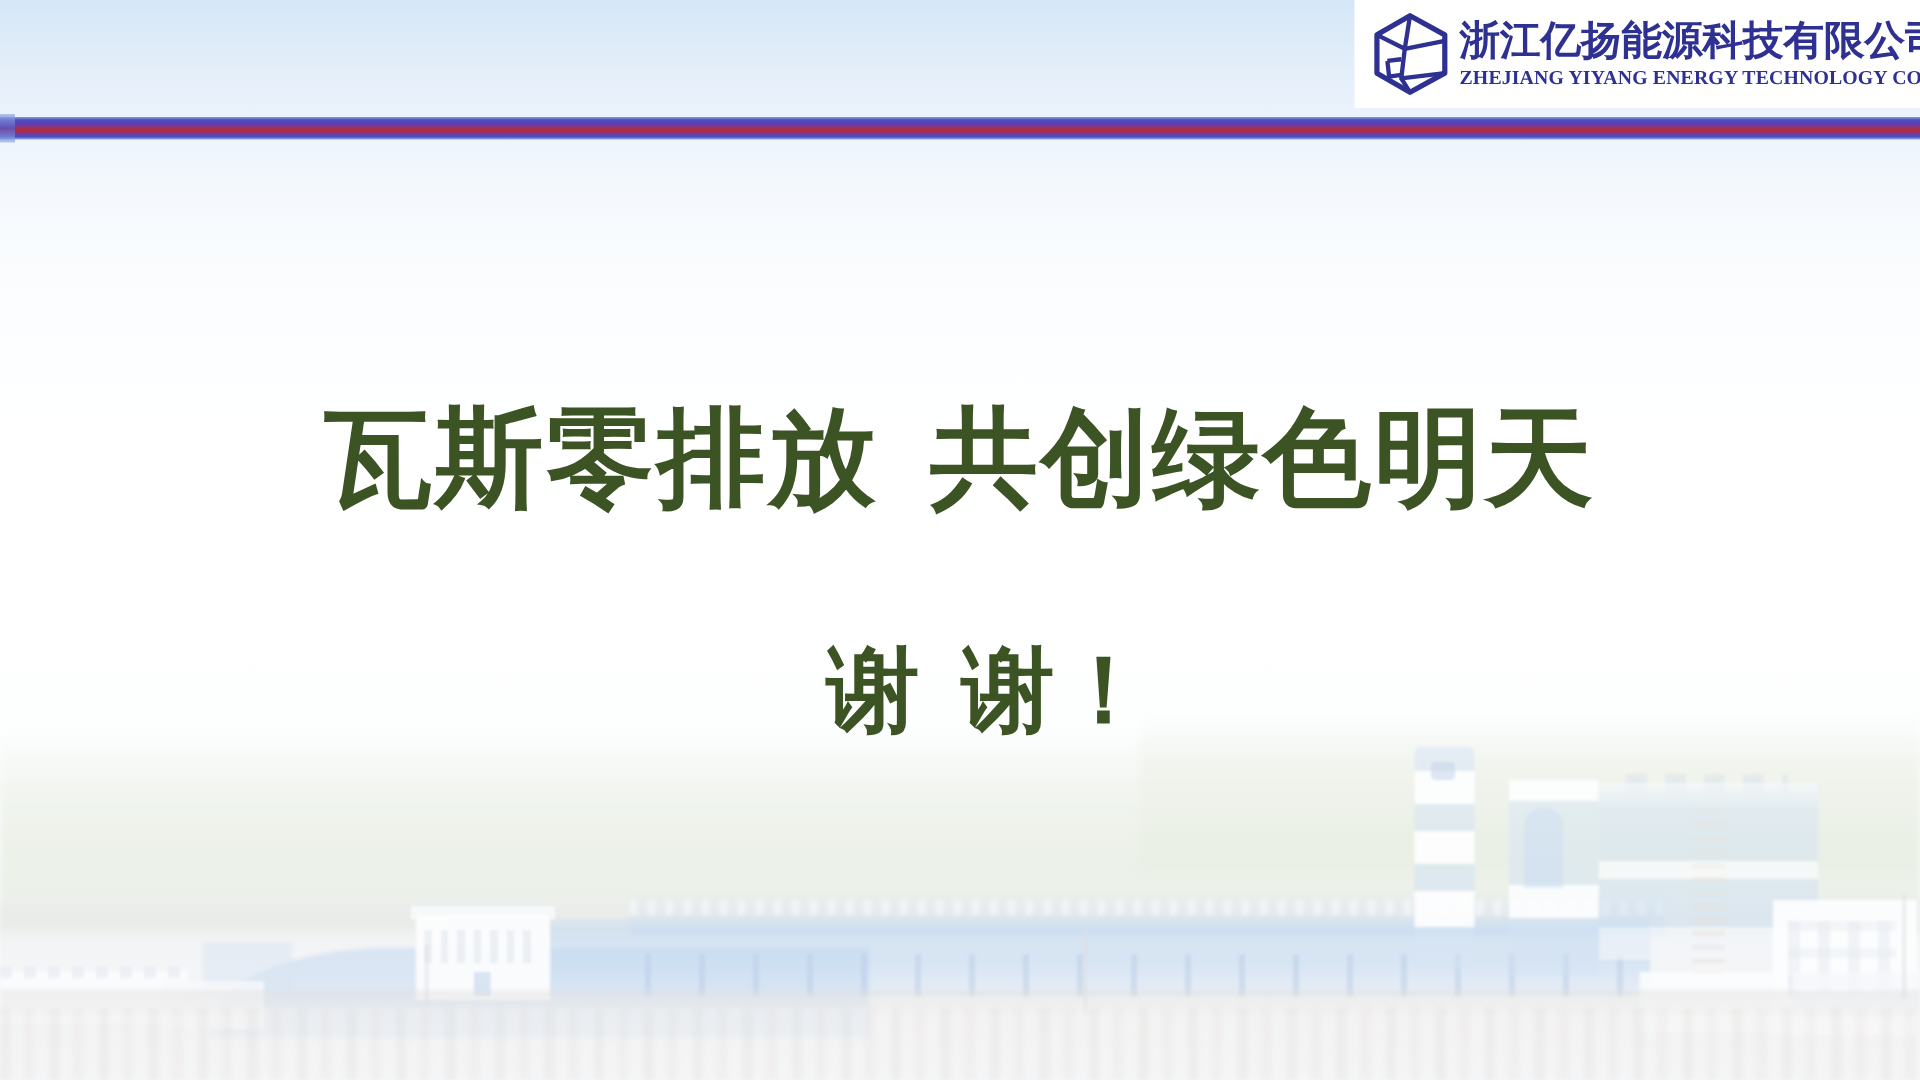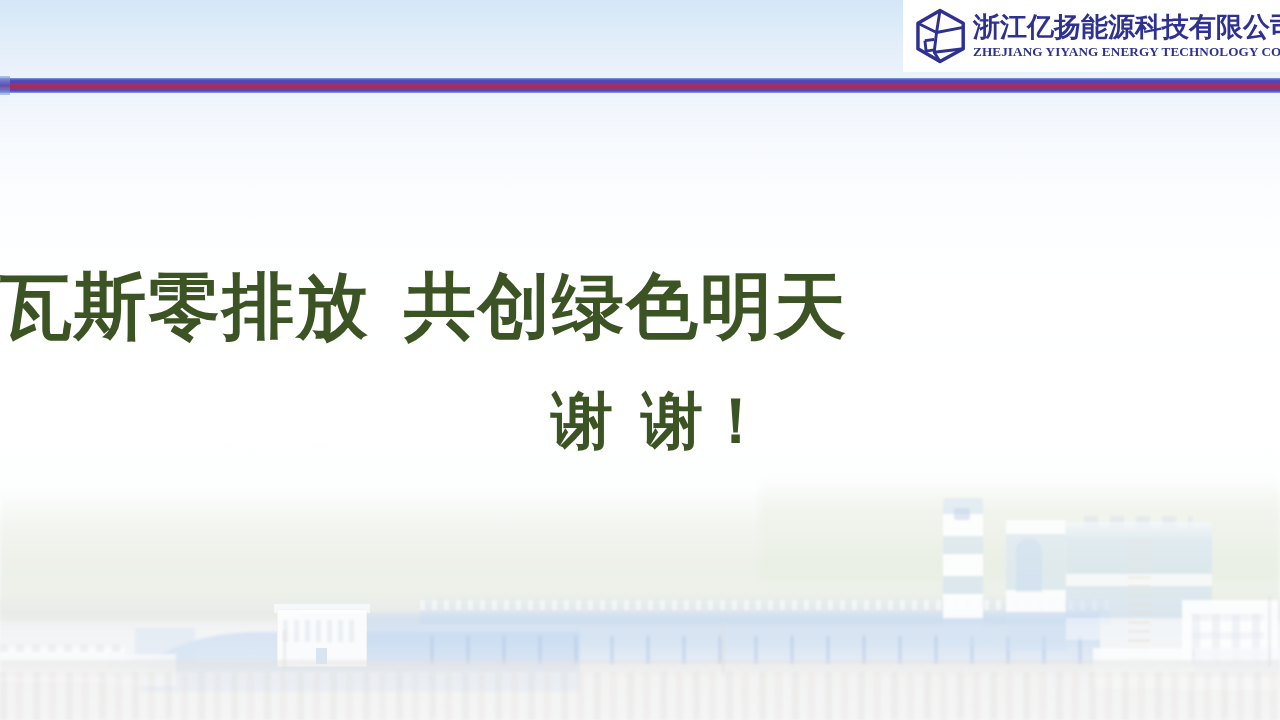--- a/index.html
+++ b/index.html
@@ -424,32 +424,33 @@
     font-weight: bold;
     line-height: 52px;
     color: rgba(255,255,255,0.82);
     letter-spacing: 1px;
     white-space: nowrap;
   }
   .headline {
     position: absolute;
     left: 0; right: 0;
     top: 258px;
+    text-align: center;
     font-size: 72px;
     line-height: 96px;
     font-weight: bold;
     color: #3c5323;
     letter-spacing: 2px;
     white-space: nowrap;
   }
   .headline .gap { display: inline-block; width: 34px; }
   .thanks {
     position: absolute;
     left: 0; right: 0;
-    top: 380px;
+    top: 420px;
     text-align: center;
     font-size: 62px;
     line-height: 82px;
     font-weight: bold;
     color: #3c5323;
     letter-spacing: 2px;
     white-space: nowrap;
     padding-left: 40px;
     box-sizing: border-box;
   }

